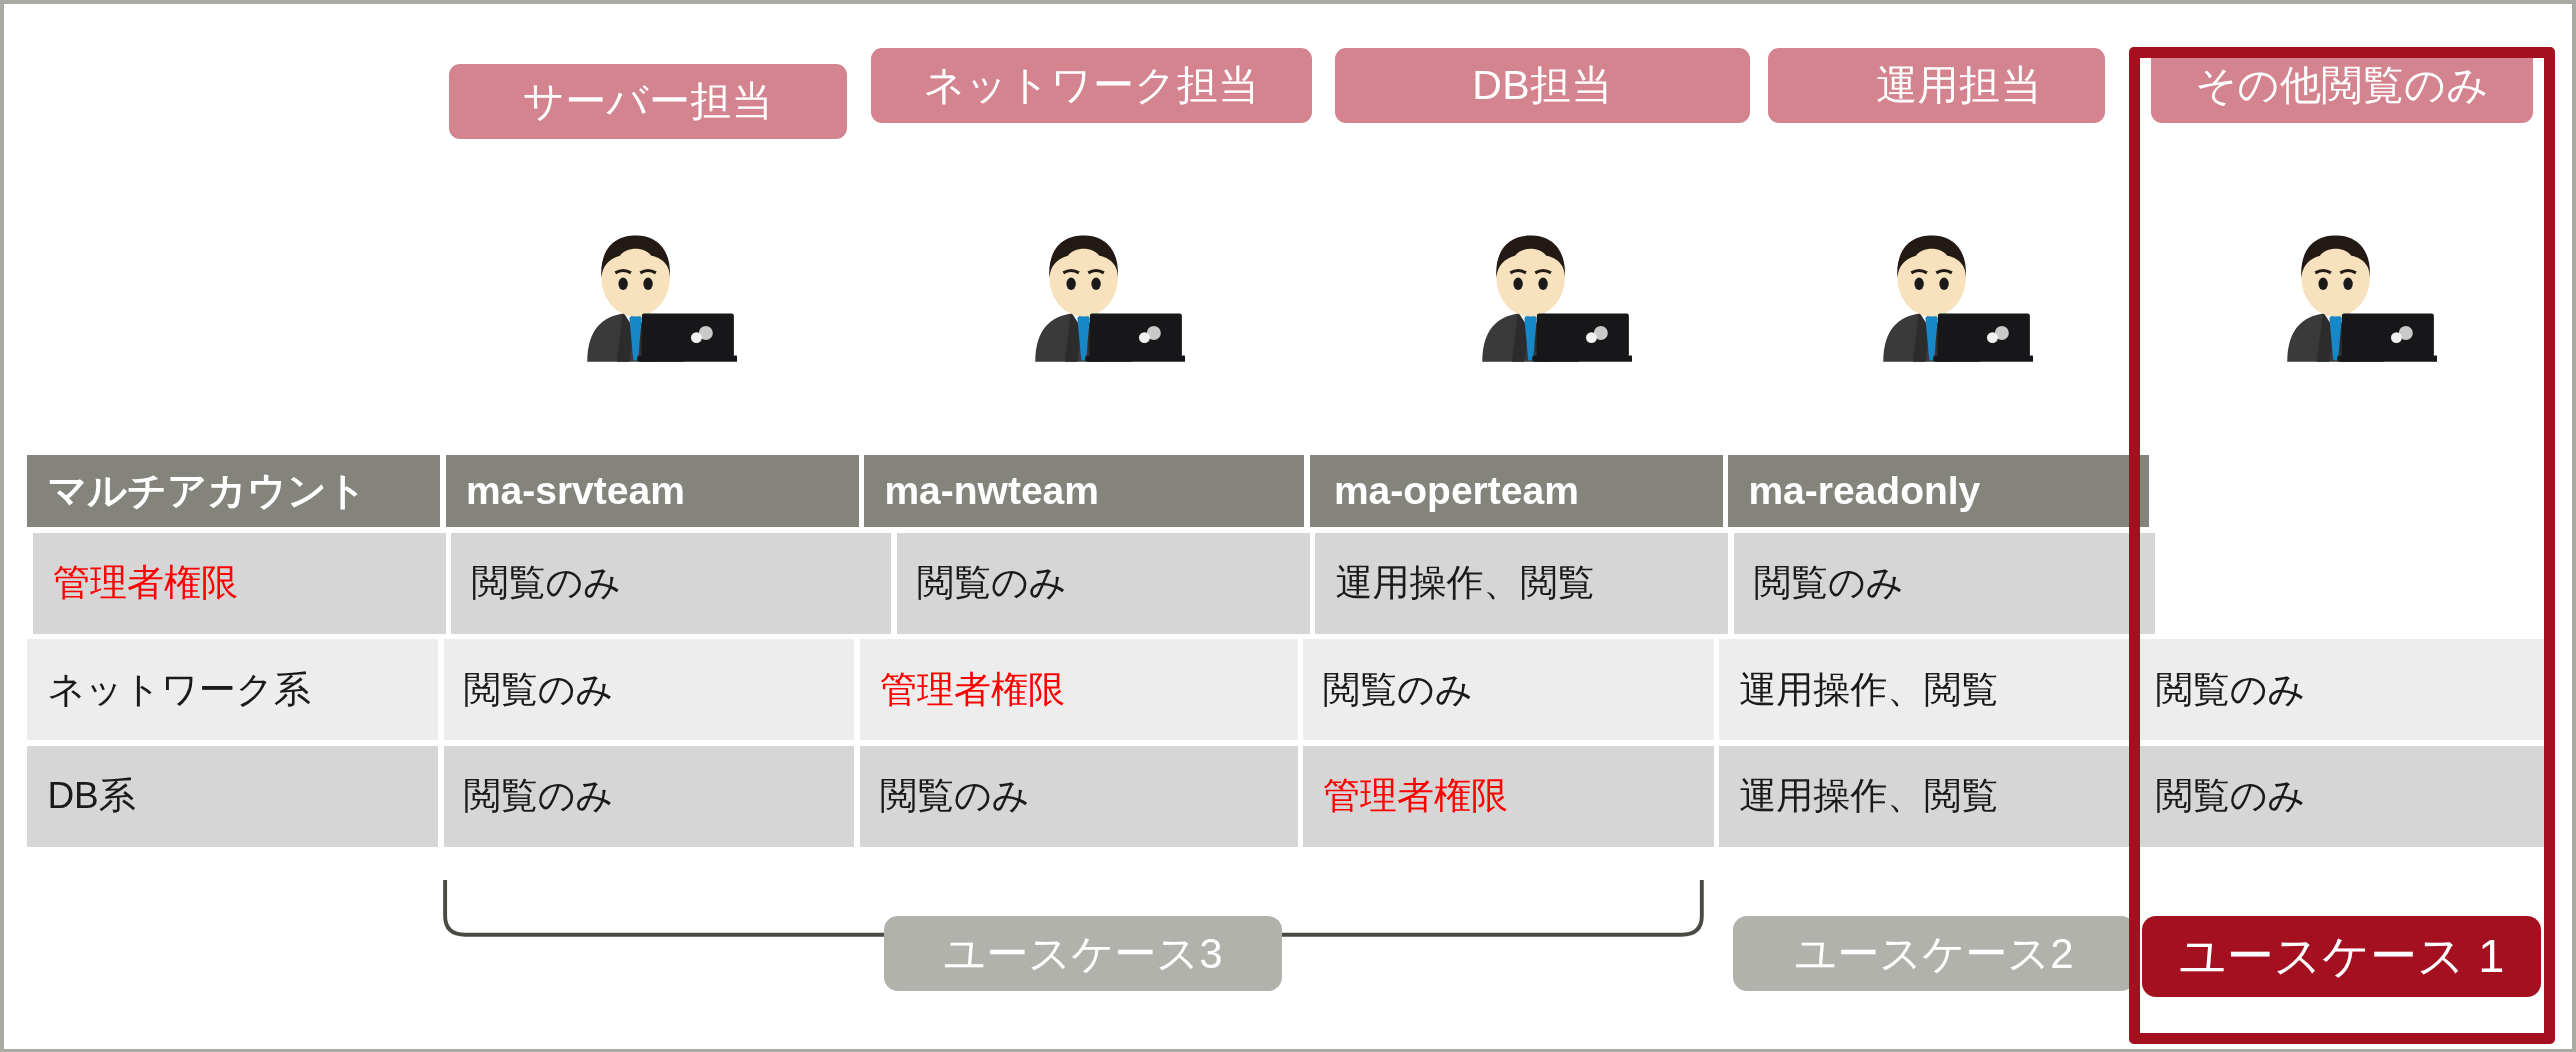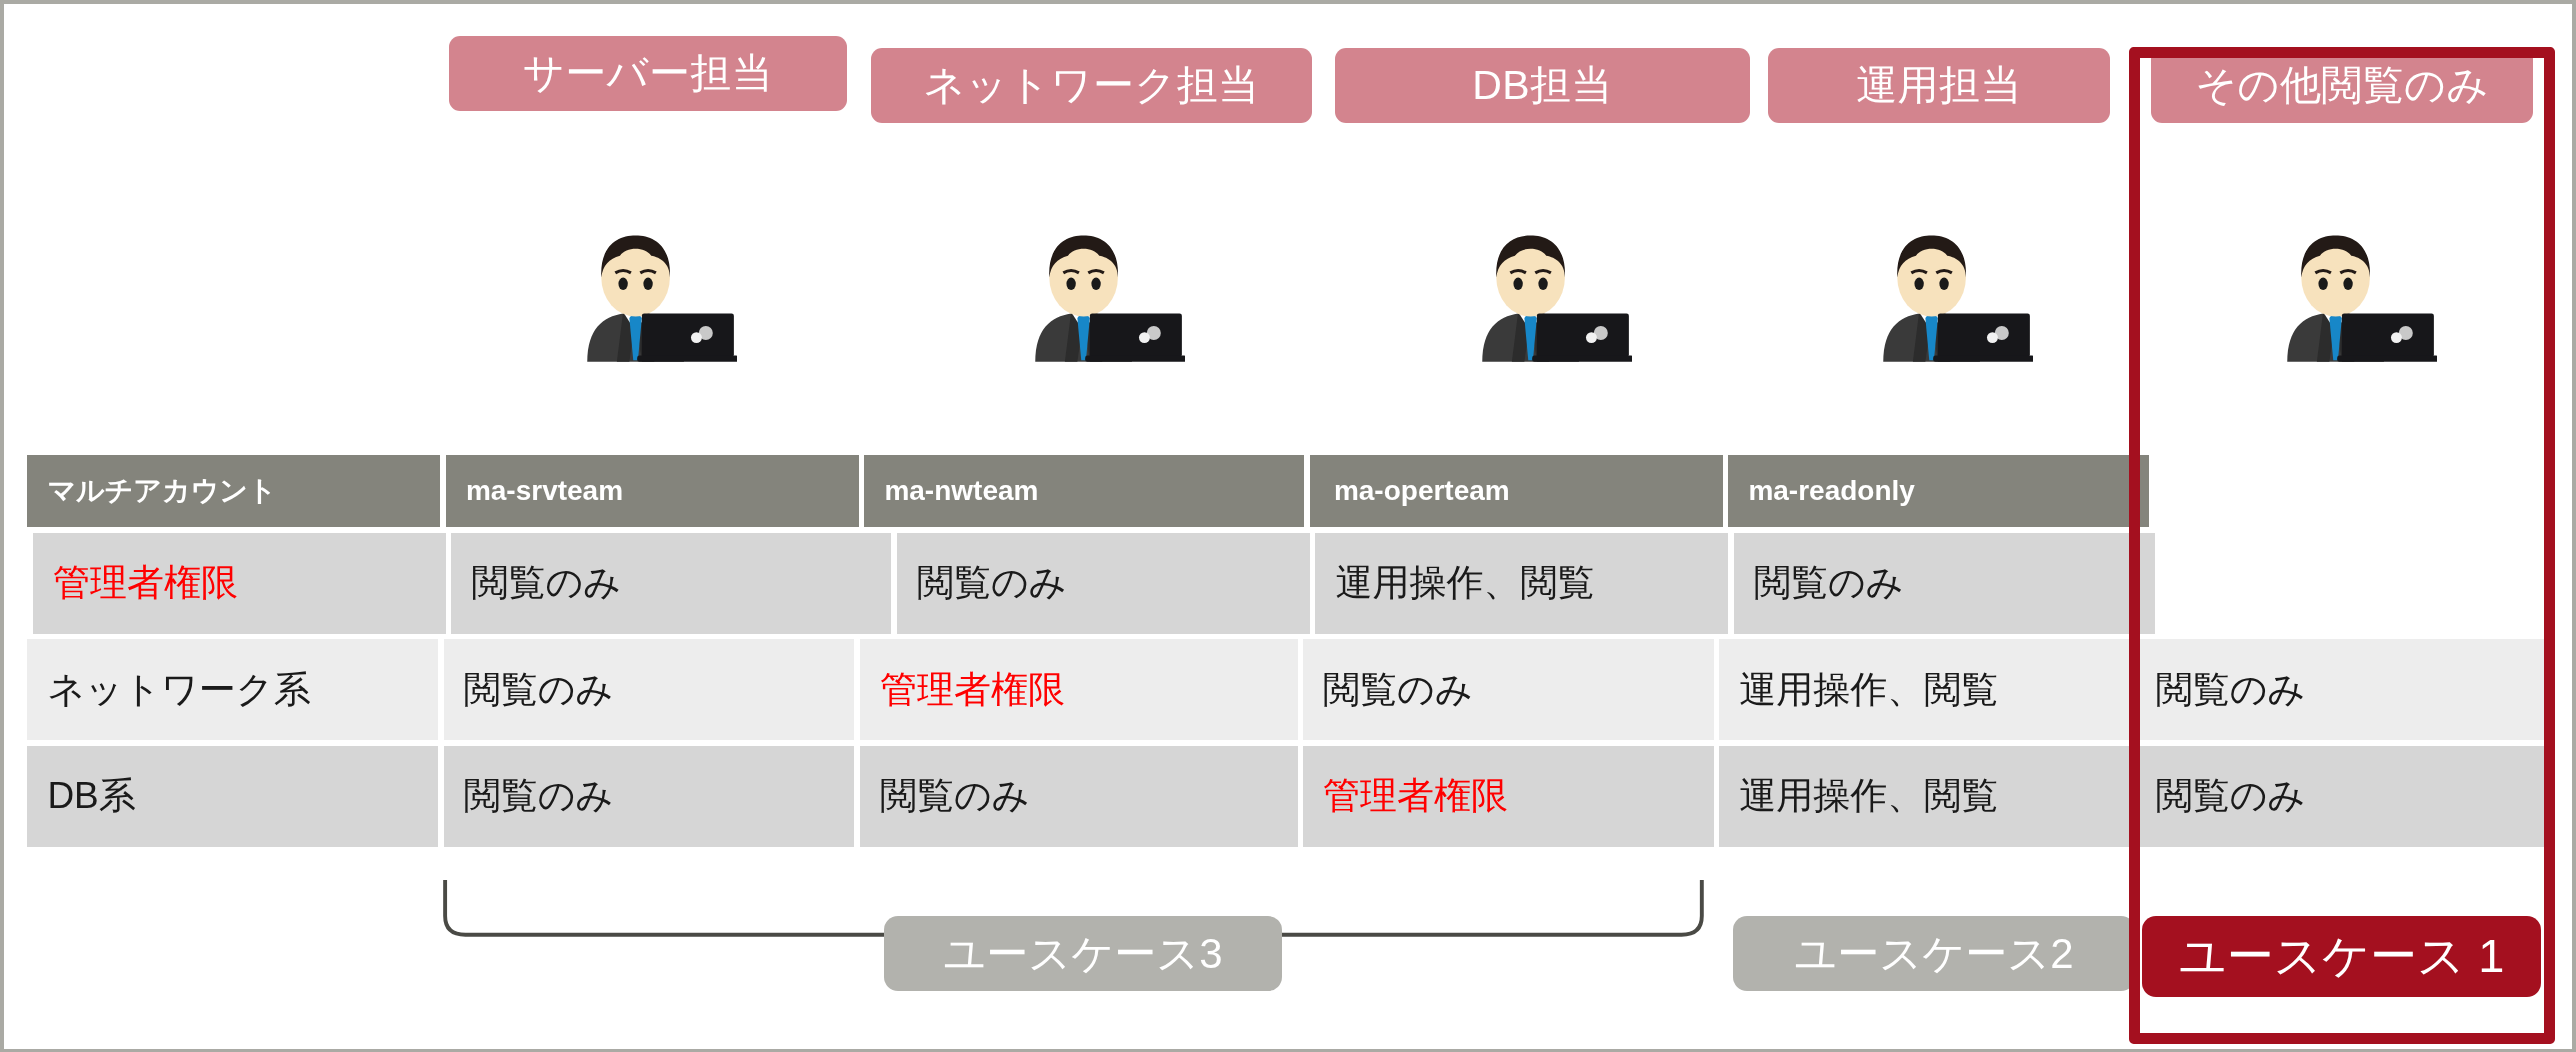--- a/index.html
+++ b/index.html
@@ -46,21 +46,21 @@
     font-size:37px;
     color:#1a1a1a;
     white-space:nowrap;
     overflow:hidden;
   }
   .hdr .cell{
     background:#84847c;
     color:#ffffff;
     font-weight:bold;
     height:72px;
-    font-size:28px;
+    font-size:39px;
   }
   .r-odd .cell{background:#d6d6d6;height:101px;}
   .r-even .cell{background:#ededed;height:101px;}
   .cell.sep{margin-left:5.5px;}
   .admin{color:#ff0000;}
 
   
   .brace{position:absolute;left:438px;top:873px;width:1263px;height:66px;}
   .uc{
     position:absolute;
@@ -82,24 +82,24 @@
     box-sizing:border-box;
     pointer-events:none;
   }
 </style>
 </head>
 <body>
 
 <div id="root">
 
   <div id="chips">
-      <div class="chip" style="left: 445px; top: 32px; width: 398px;">サーバー担当</div>
+      <div class="chip" style="left: 445px; top: 60px; width: 398px;">サーバー担当</div>
       <div class="chip" style="left: 867px; top: 44px; width: 441px;">ネットワーク担当</div>
       <div class="chip" style="left: 1331px; top: 44px; width: 415px;">DB担当</div>
-      <div class="chip" style="left: 1764px; top: 44px; width: 342px;">運用担当</div>
+      <div class="chip" style="left: 1764px; top: 44px; width: 292px; padding-left: 45px;">運用担当</div>
       <div class="chip" style="left: 2147px; top: 44px; width: 382px;">その他閲覧のみ</div>
     </div>
 
   <div id="avatars">
       <div class="avatar" style="left: 538px; top: 225px;">
   <svg viewBox="0 0 250 170">
 
     <path d="M58,170 C58,128 78,112 104,108 L136,108 C162,112 182,128 182,170 Z" fill="#3a3a3a"></path>
 
     <path d="M104,106 L120,150 L136,106 L126,100 L114,100 Z" fill="#ffffff"></path>

